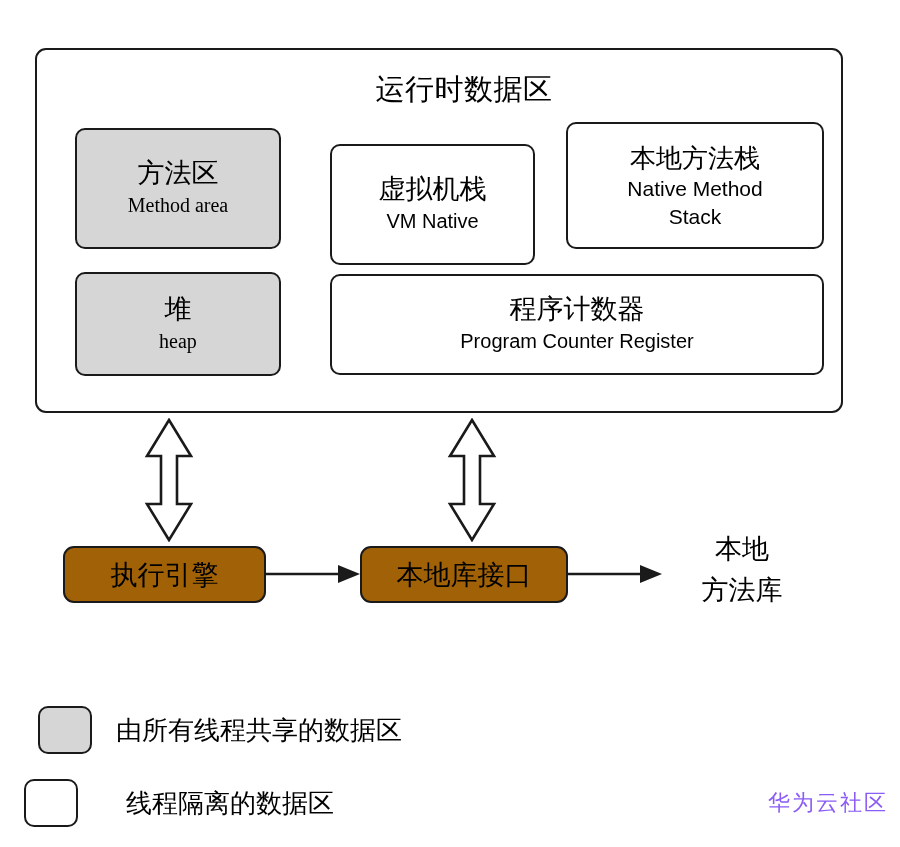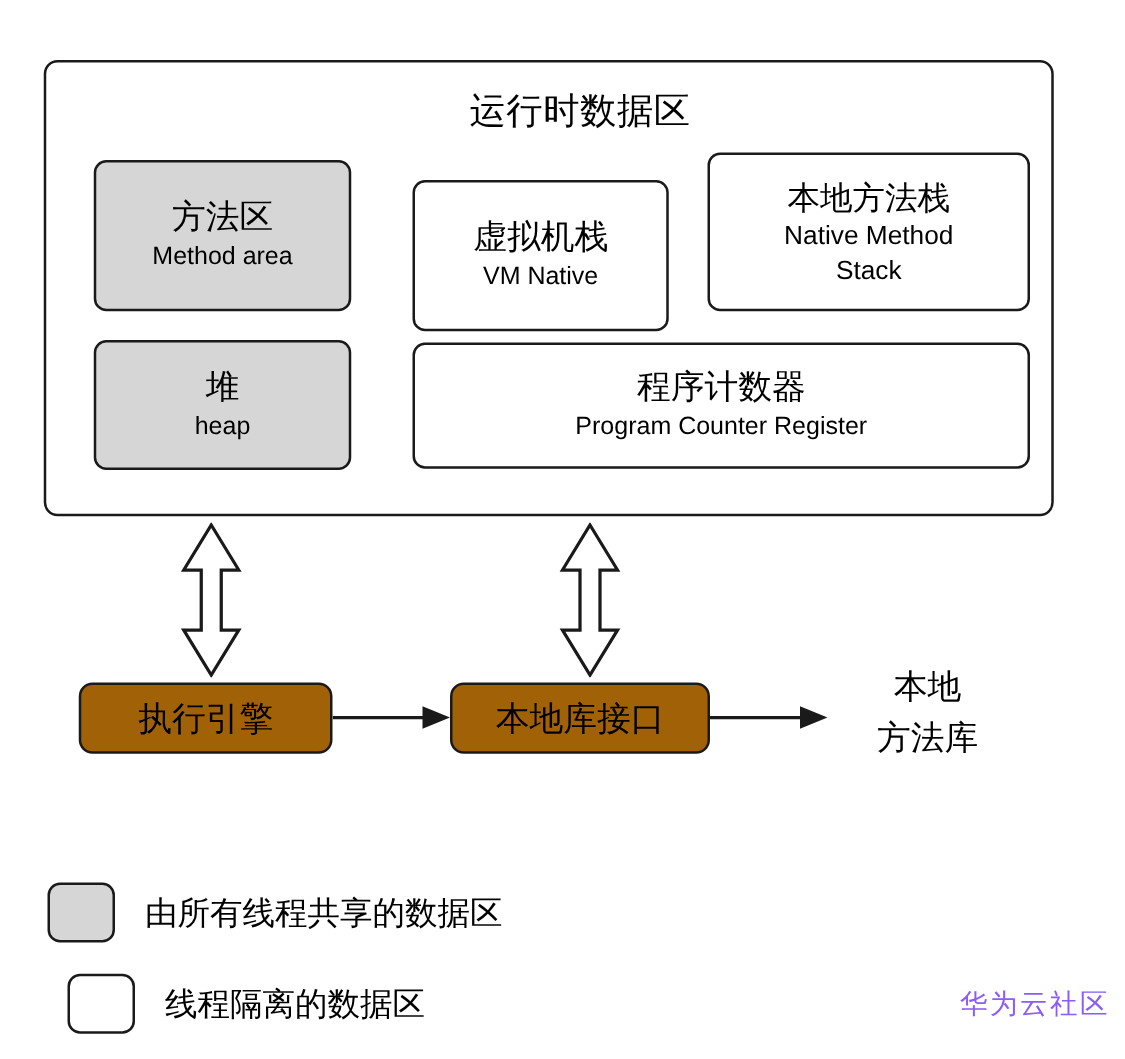--- a/index.html
+++ b/index.html
@@ -52,21 +52,21 @@
     position: absolute;
     border: 2px solid #1a1a1a;
     border-radius: 10px;
     box-sizing: border-box;
     display: flex;
     flex-direction: column;
     align-items: center;
     justify-content: center;
     background: #ffffff;
   }
-  .box.shared { background: #d6d6d6; }
+  .box.shared { background: #d6d6d6; font-family: Liberation Serif, serif; }
 
   .line-cn {
     font-size: 27px;
     line-height: 34px;
     white-space: nowrap;
   }
   .line-en {
     font-size: 20px;
     line-height: 31px;
     white-space: nowrap;
@@ -121,21 +121,21 @@
   }
   #label-native-lib { left: 672px; top: 529px; width: 140px; }
 
   
   .legend-row {
     position: absolute;
     display: flex;
     align-items: center;
   }
   #legend-row-shared   { left: 38px; top: 706px; }
-  #legend-row-isolated { left: 54px; top: 779px; }
+  #legend-row-isolated { left: 24px; top: 779px; gap: 24px; }
 
   .legend-swatch {
     width: 54px;
     height: 48px;
     border: 2px solid #1a1a1a;
     border-radius: 10px;
     box-sizing: border-box;
     background: #ffffff;
     flex: none;
   }

